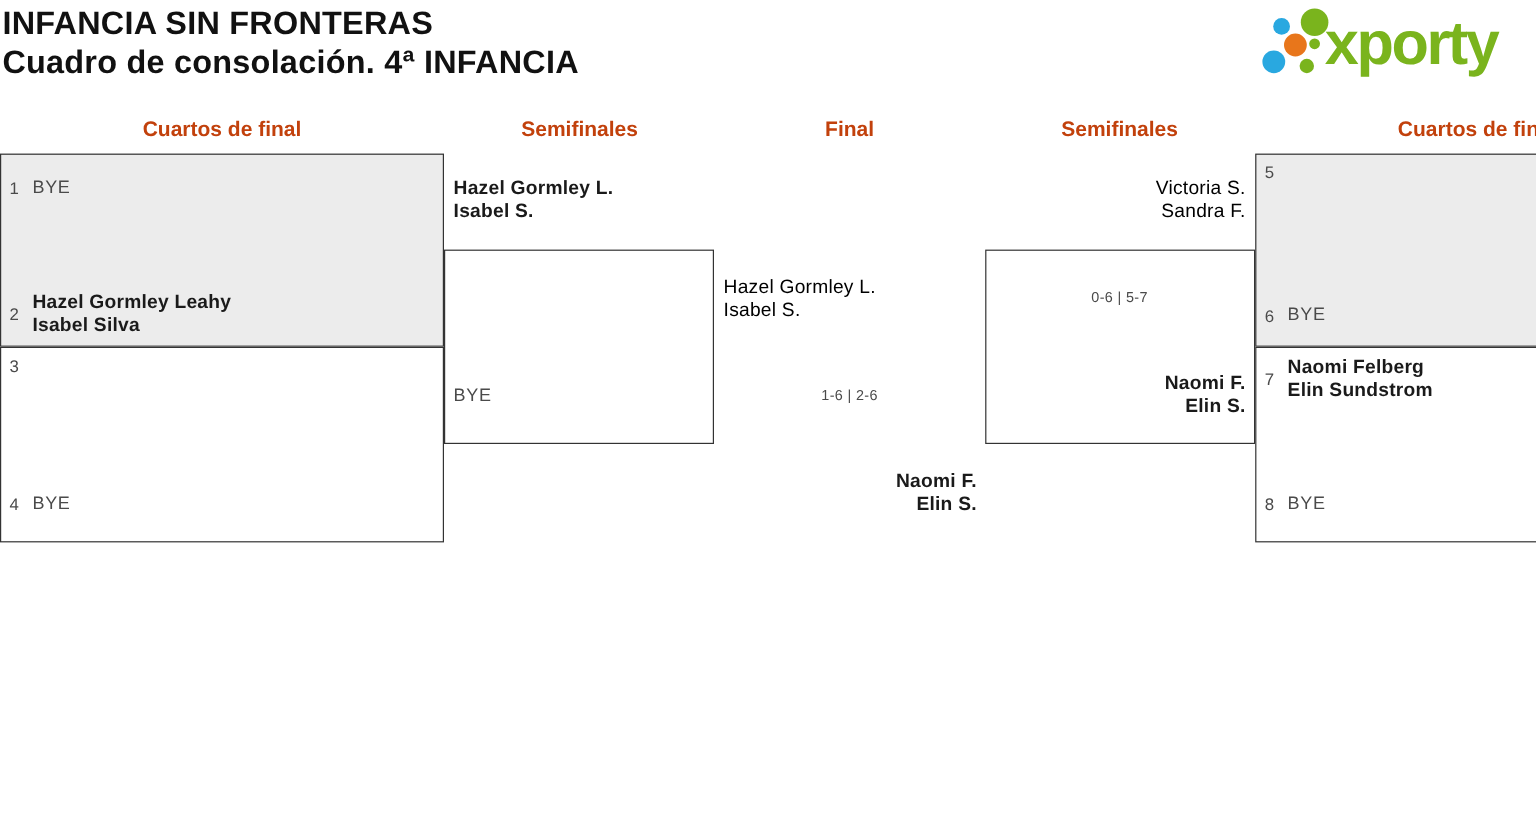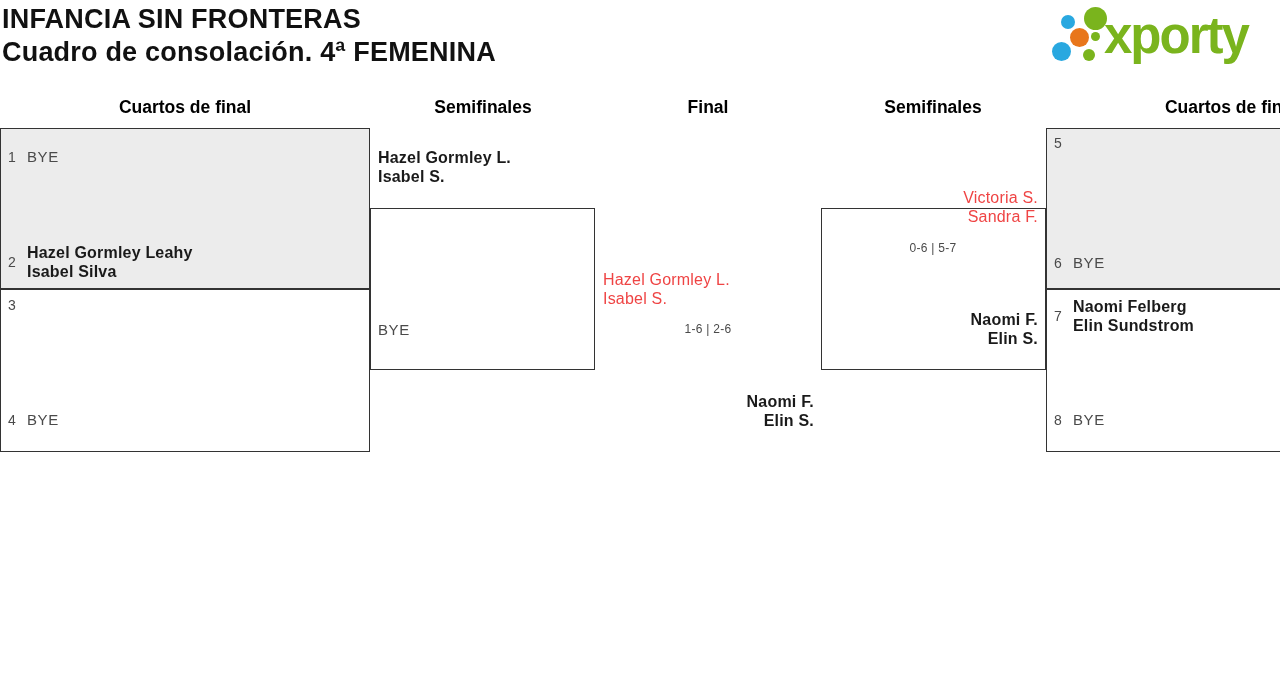--- a/index.html
+++ b/index.html
@@ -22,21 +22,21 @@
   .dot.blue-lg   { left:4px;  top:40px; width:19px; height:19px; background:#29a8e0; }
   .dot.green-sm  { left:35px; top:47px; width:12px; height:12px; background:#7ab41d; }
   .wordmark {
     position:absolute; left:56px; top:4px;
     font-size:51px; line-height:60px; font-weight:700;
     color:#7ab41d; letter-spacing:-2px; white-space:nowrap;
   }
   
   .round-header {
     position:absolute; top:97px; width:360px; text-align:center;
-    font-size:17.5px; font-weight:700; color:#000000; white-space:nowrap;
+    font-size:17.5px; font-weight:700; color:#c2410c; white-space:nowrap;
   }
   .rh-1 { left:5px; }
   .rh-2 { left:303px; }
   .rh-3 { left:528px;text-align:center; }
   .rh-4 { left:753px; }
   .rh-5 { left:1051px; }
   
   .box { position:absolute; border:1px solid #333; background:#fff; }
   .box.gray { background:#ececec; }
   .qf-l1 { left:0;      top:128px; width:370px; height:161px; }
@@ -45,35 +45,35 @@
   .sf-r  { left:821px;  top:208px; width:225px; height:162px; }
   .qf-r1 { left:1046px; top:128px; width:370px; height:161px; }
   .qf-r2 { left:1046px; top:289px; width:370px; height:163px; }
   
   .entry { position:absolute; display:flex; align-items:center; gap:10px; }
   .seed { font-size:14px; color:#4a4a4a; min-width:9px; }
   .name {
     font-size:16px; font-weight:700; color:#1a1a1a;
     line-height:19px; white-space:pre-line; letter-spacing:0.2px;
   }
-  .name.muted { font-weight:400; color:#ef4444;margin-top:40px; }
+  .name.muted { font-weight:400; color:#000000; }
   .bye { font-size:15px; color:#4a4a4a; letter-spacing:0.6px; line-height:19px; }
   .score { font-size:12px; color:#4a4a4a; letter-spacing:0.3px; }
   .abs { position:absolute; }
   .t-right { text-align:right; }
   .t-center { text-align:center; }
 </style>
 </head>
 <body>
 
 <div id="stage">
 
   <div class="title-block">
     <div class="title-line">INFANCIA SIN FRONTERAS</div>
-    <div class="title-line">Cuadro de consolación. 4ª FEMENINA</div>
+    <div class="title-line">Cuadro de consolación. 4ª INFANCIA</div>
   </div>
 
   <div class="logo">
     <span class="dot blue-sm"></span>
     <span class="dot green-lg"></span>
     <span class="dot orange"></span>
     <span class="dot green-xs"></span>
     <span class="dot blue-lg"></span>
     <span class="dot green-sm"></span>
     <span class="wordmark">xporty</span>

